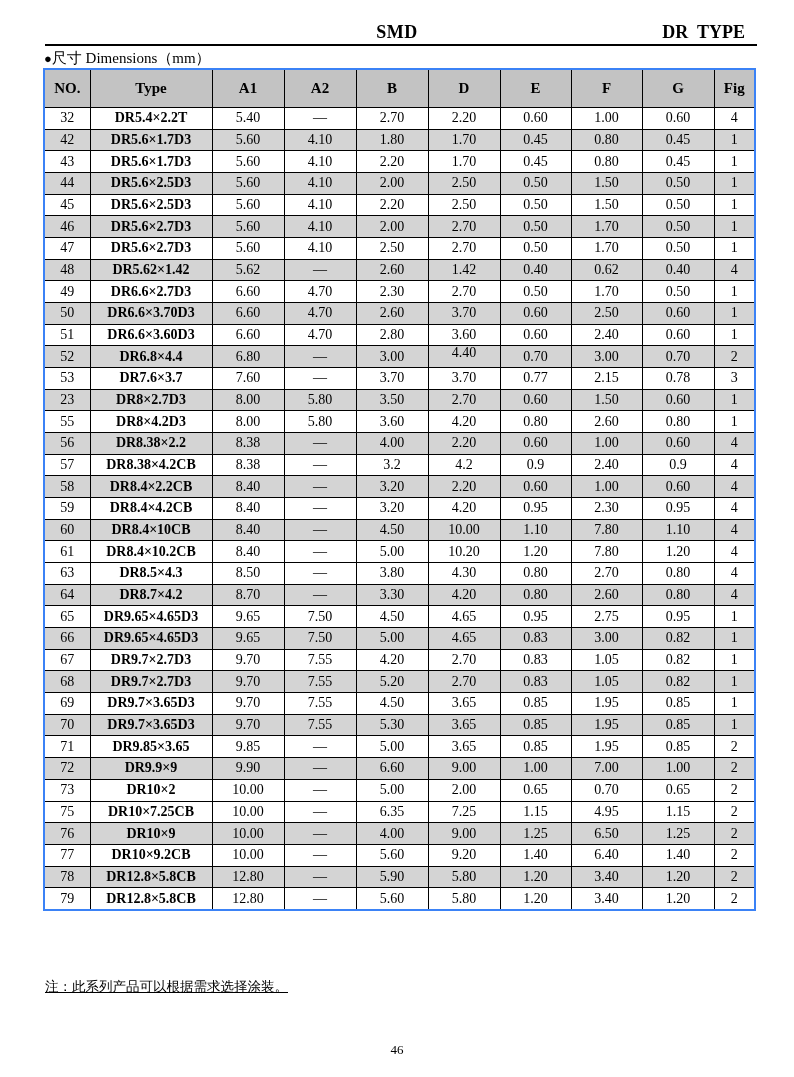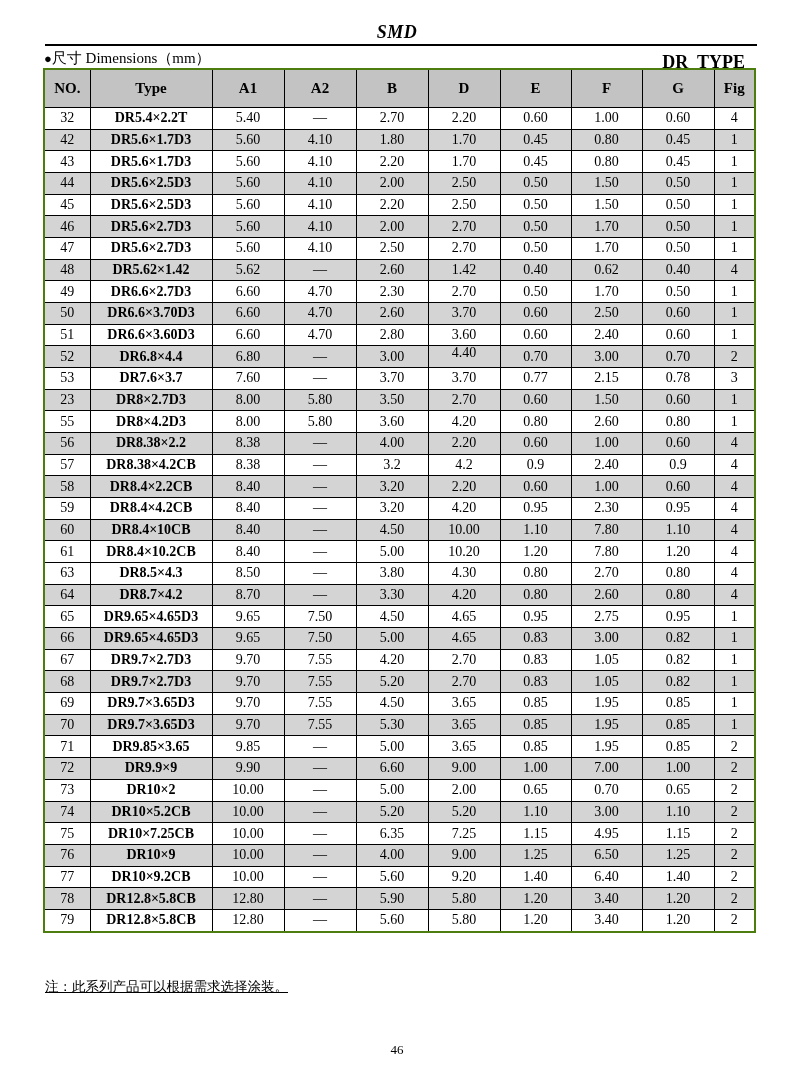--- a/index.html
+++ b/index.html
@@ -19,30 +19,28 @@
   
   .hdr-smd {
     position: absolute;
     top: 22px;
     left: 0;
     width: 794px;
     text-align: center;
     font-weight: bold;
     font-size: 18px;
     letter-spacing: 0.5px;
-    font-style: italic;
   }
   .hdr-dr {
     position: absolute;
     top: 22px;
     right: 49px;
     font-weight: bold;
     font-size: 18px;
     white-space: pre;
-    margin-top: 30px;
   }
   .hdr-rule {
     position: absolute;
     top: 44px;
     left: 45px;
     width: 712px;
     height: 2px;
     background: #000;
   }
   
@@ -56,21 +54,21 @@
   }
   .section-title .bullet { font-size: 13px; }
   
   table.dim-table {
     position: absolute;
     top: 68px;
     left: 43px;
     width: 711px;
     border-collapse: collapse;
     table-layout: fixed;
-    border: 2px solid #4d7c0f;
+    border: 2px solid #3b82f6;
   }
   table.dim-table th {
     height: 37px;
     background: var(--header-bg, #c3c3c3);
     border: 1px solid #000;
     font-weight: bold;
     font-size: 15px;
     text-align: center;
     padding: 0;
   }
@@ -524,32 +522,20 @@
           <td class="col-type">DR10×2</td>
           <td class="col-a1">10.00</td>
           <td class="col-a2">—</td>
           <td class="col-b">5.00</td>
           <td class="col-d">2.00</td>
           <td class="col-e">0.65</td>
           <td class="col-f">0.70</td>
           <td class="col-g">0.65</td>
           <td class="col-fig">2</td>
         </tr>
-        <tr class="shaded">
-          <td class="col-no">74</td>
-          <td class="col-type">DR10×5.2CB</td>
-          <td class="col-a1">10.00</td>
-          <td class="col-a2">—</td>
-          <td class="col-b">5.20</td>
-          <td class="col-d">5.20</td>
-          <td class="col-e">1.10</td>
-          <td class="col-f">3.00</td>
-          <td class="col-g">1.10</td>
-          <td class="col-fig">2</td>
-        </tr>
         <tr>
           <td class="col-no">75</td>
           <td class="col-type">DR10×7.25CB</td>
           <td class="col-a1">10.00</td>
           <td class="col-a2">—</td>
           <td class="col-b">6.35</td>
           <td class="col-d">7.25</td>
           <td class="col-e">1.15</td>
           <td class="col-f">4.95</td>
           <td class="col-g">1.15</td>

